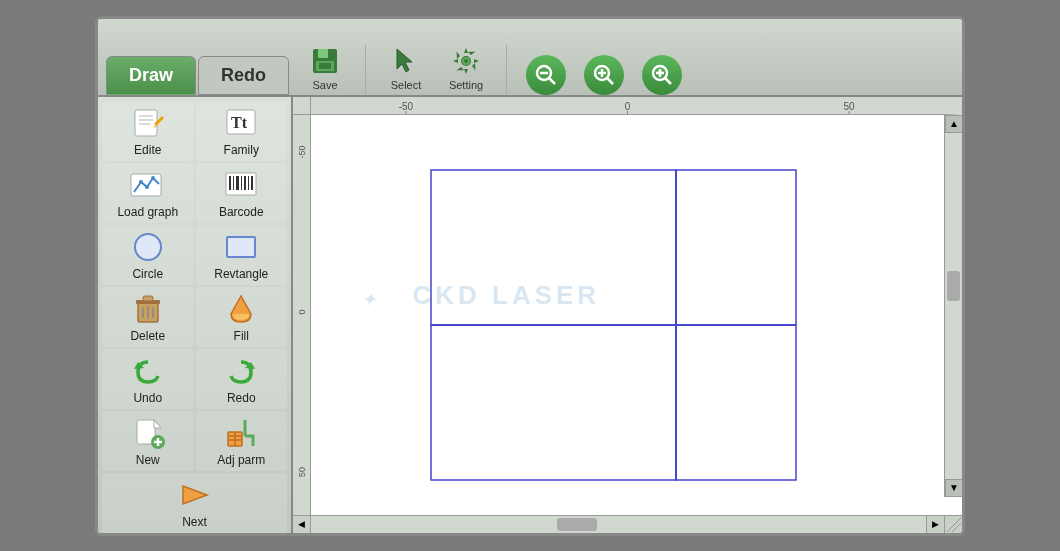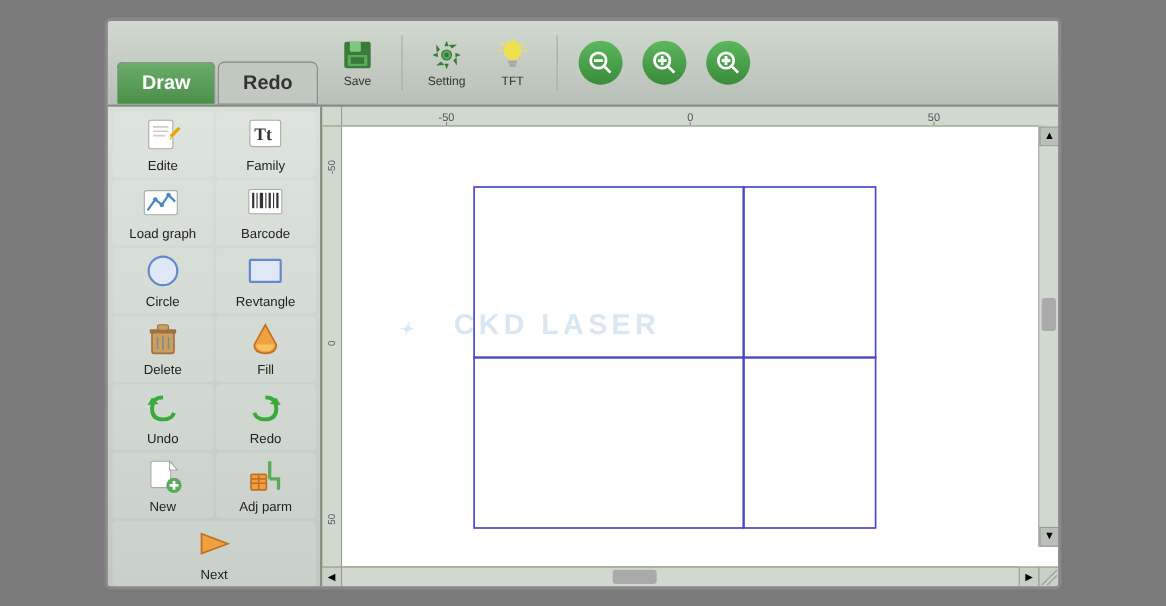--- a/index.html
+++ b/index.html
@@ -48,21 +48,21 @@
       color: #333;
       background: #c0c8c0;
     }
     .tab.active {
       background: linear-gradient(180deg, #6aad6a 0%, #4a8f4a 100%);
       color: white;
       border-bottom-color: transparent;
     }
     .toolbar-icons {
       display: flex;
-      align-items: center;
+      align-items: flex-end;
       padding: 0 6px;
       gap: 12px;
     }
     .toolbar-btn {
       display: flex;
       flex-direction: column;
       align-items: center;
       justify-content: center;
       cursor: pointer;
       padding: 4px 6px;
@@ -131,21 +131,21 @@
       border-radius: 4px;
       min-height: 60px;
       font-size: 12px;
       color: #222;
       background: rgba(255,255,255,0.15);
     }
     .sidebar-item .si-icon {
       width: 40px;
       height: 36px;
       display: flex;
-      align-items: flex-start;
+      align-items: center;
       justify-content: center;
       margin-bottom: 2px;
     }
 
     
     .canvas-area {
       flex: 1;
       display: flex;
       flex-direction: column;
       position: relative;
@@ -215,55 +215,48 @@
             <rect x="6" y="15" width="18" height="10" rx="1" fill="#5aaa5a"></rect>
             <rect x="9" y="17" width="12" height="6" fill="#3a7a3a"></rect>
           </svg>
         </div>
         <span>Save</span>
       </div>
 
 
       <div class="toolbar-divider"></div>
 
+      <div class="toolbar-btn">
+        <div class="icon-wrap">
+          <svg width="28" height="28" viewBox="0 0 28 28">
+            <polygon points="5,2 5,22 10,17 14,25 17,23 13,15 20,15" fill="#3a7a3a" stroke="#2a5a2a" stroke-width="1"></polygon>
+          </svg>
+        </div>
+        <span>Select</span>
+      </div>
 
       <div class="toolbar-btn">
         <div class="icon-wrap">
           <svg width="30" height="30" viewBox="0 0 30 30">
             <circle cx="15" cy="15" r="5" fill="#3a7a3a"></circle>
             <path d="M15 2 L17 7 L13 7 Z" fill="#3a7a3a"></path>
             <path d="M15 28 L17 23 L13 23 Z" fill="#3a7a3a"></path>
             <path d="M2 15 L7 17 L7 13 Z" fill="#3a7a3a"></path>
             <path d="M28 15 L23 17 L23 13 Z" fill="#3a7a3a"></path>
             <path d="M5.5 5.5 L9 10 L6 13 Z" fill="#3a7a3a"></path>
             <path d="M24.5 24.5 L21 20 L24 17 Z" fill="#3a7a3a"></path>
             <path d="M5.5 24.5 L10 21 L13 24 Z" fill="#3a7a3a"></path>
             <path d="M24.5 5.5 L20 9 L17 6 Z" fill="#3a7a3a"></path>
             <circle cx="15" cy="15" r="4" fill="#5aaa5a"></circle>
             <circle cx="15" cy="15" r="2" fill="#3a7a3a"></circle>
           </svg>
         </div>
         <span>Setting</span>
       </div>
 
-      <div class="toolbar-btn">
-        <div class="icon-wrap">
-          <svg width="28" height="30" viewBox="0 0 28 30">
-            <ellipse cx="14" cy="11" rx="8" ry="9" fill="#f0e050"></ellipse>
-            <rect x="10" y="20" width="8" height="3" rx="1" fill="#aaa"></rect>
-            <rect x="11" y="23" width="6" height="3" rx="1" fill="#aaa"></rect>
-            <line x1="14" y1="1" x2="14" y2="3" stroke="#f0e050" stroke-width="2"></line>
-            <line x1="4" y1="4" x2="6" y2="6" stroke="#f0e050" stroke-width="2"></line>
-            <line x1="24" y1="4" x2="22" y2="6" stroke="#f0e050" stroke-width="2"></line>
-            <line x1="1" y1="11" x2="4" y2="11" stroke="#f0e050" stroke-width="2"></line>
-            <line x1="27" y1="11" x2="24" y2="11" stroke="#f0e050" stroke-width="2"></line>
-          </svg>
-        </div>
-        <span>TFT</span>
-      </div>
 
       <div class="toolbar-divider"></div>
 
       <div class="zoom-btn">
         <svg width="22" height="22" viewBox="0 0 22 22">
           <circle cx="9" cy="9" r="7" fill="none" stroke="white" stroke-width="2.5"></circle>
           <line x1="5" y1="9" x2="13" y2="9" stroke="white" stroke-width="2.5"></line>
           <line x1="14" y1="14" x2="20" y2="20" stroke="white" stroke-width="2.5"></line>
         </svg>
       </div>

